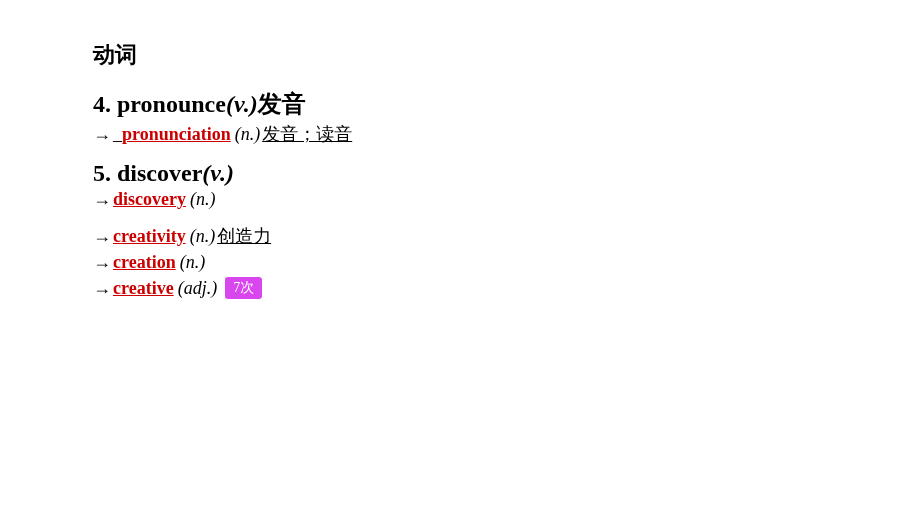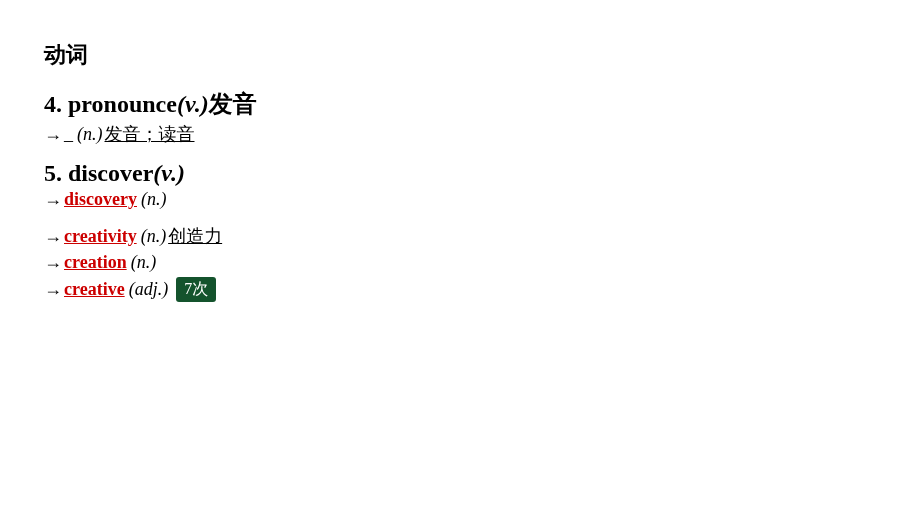--- a/index.html
+++ b/index.html
@@ -12,21 +12,21 @@
       width: 920px;
       height: 518px;
       background: #ffffff;
       font-family: "SimSun", "STSong", "Microsoft YaHei", serif;
       font-size: 18px;
       color: #000000;
       overflow: hidden;
     }
 
     .content {
-      padding: 40px 44px;
+      padding: 40px 93px;
     }
 
     .section-title {
       font-size: 22px;
       font-weight: bold;
       margin-bottom: 18px;
     }
 
     .entry-main {
       font-size: 24px;
@@ -66,23 +66,23 @@
       margin-right: 2px;
     }
 
     .chinese {
       font-weight: normal;
       text-decoration: underline;
     }
 
     .badge {
       display: inline-block;
-      background: #14532d;
+      background: #d946ef;
       color: #ffffff;
-      font-size: 16px;
+      font-size: 14px;
       padding: 2px 8px;
       border-radius: 3px;
       margin-left: 6px;
       font-weight: normal;
     }
 
     .group {
       margin-bottom: 14px;
     }
   </style>
@@ -92,20 +92,21 @@
 <div class="content">
   <div class="section-title">动词</div>
 
   <div class="group">
     <div class="entry-main">
       <span>4. </span><span>pronounce</span><span class="pos">(v.)</span><span>发音</span>
     </div>
     <div class="derivative">
       <span class="arrow">→</span>
       <span>_</span>
+      <span class="blank-word">pronunciation</span>
       <span class="pos-inline">(n.)</span>
       <span class="chinese">发音；读音</span>
     </div>
   </div>
 
   <div class="group">
     <div class="entry-main">
       <span>5. </span><span>discover</span><span class="pos">(v.)</span>
     </div>
     <div class="derivative">

